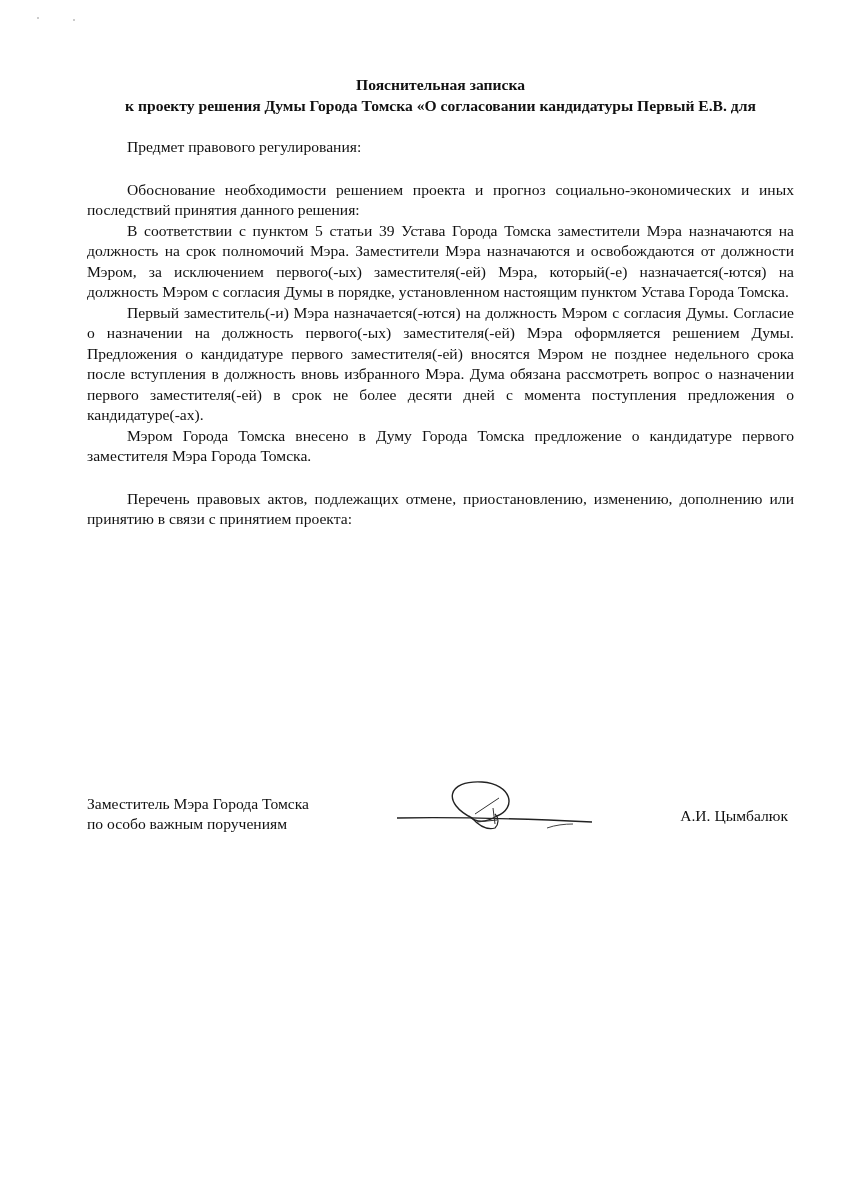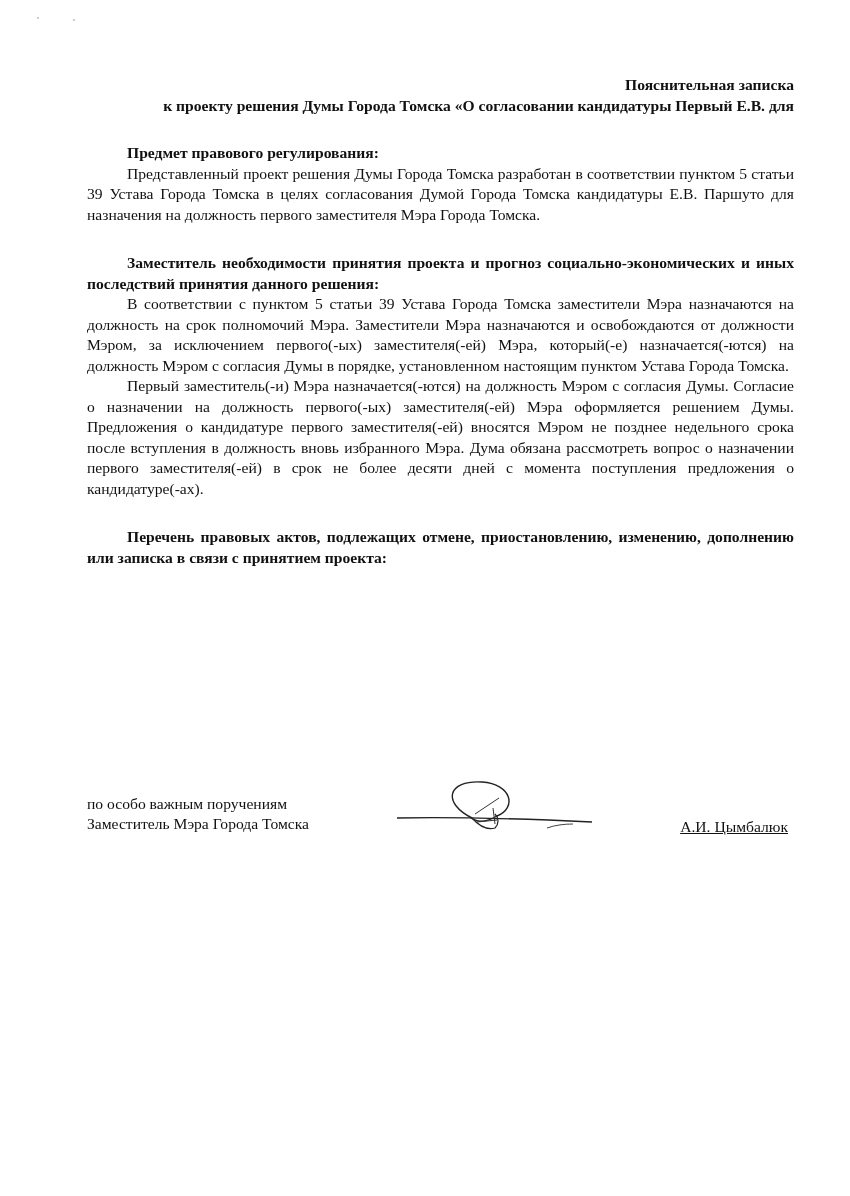--- a/index.html
+++ b/index.html
@@ -3,76 +3,76 @@
 <meta charset="utf-8">
 <style>
   html, body { margin: 0; padding: 0; background: #ffffff; }
   body {
     width: 850px; height: 1196px; position: relative; overflow: hidden;
     font-family: "Liberation Serif", "DejaVu Serif", serif;
     color: #111111;
   }
   .speck { position: absolute; width: 2px; height: 2px; background: #bbbbbb; border-radius: 1px; }
   .page { position: absolute; left: 87px; top: 74px; width: 707px; }
-  .title-block { text-align: right; font-weight: bold; font-size: 15.6px; line-height: 21px; }
+  .title-block { text-align: center; font-weight: bold; font-size: 15.6px; line-height: 21px; }
   .title-block div { white-space: nowrap; }
   .section { margin-top: 0; }
   .heading {
-    font-weight: bold; font-size: 15.6px; line-height: 20.5px;
-    text-align: justify; text-indent: 40px; margin-top: 6px;
+    font-weight: normal; font-size: 15.6px; line-height: 20.5px;
+    text-align: justify; text-indent: 40px;
   }
   .para {
     font-size: 15.6px; line-height: 20.5px;
     text-align: justify; text-indent: 40px; margin: 0;
   }
   .gap-1 { height: 21px; }
   .gap-2 { height: 22px; }
   .signature-block { position: absolute; left: 87px; top: 792px; width: 707px; height: 60px; font-size: 15.6px; line-height: 20px; }
   .sig-role { position: absolute; left: 0; top: 2px; }
-  .sig-name { position: absolute; right: 6px; top: 25px; text-decoration: underline; }
+  .sig-name { position: absolute; right: 6px; top: 14px; }
   .sig-mark { position: absolute; left: 300px; top: -14px; width: 210px; height: 70px; }
 </style>
 </head>
 <body>
 
 <div class="speck" style="left:37px;top:17px;"></div>
 <div class="speck" style="left:73px;top:19px;"></div>
 
 <div class="page">
   <div class="title-block">
     <div>Пояснительная записка</div>
     <div>к проекту решения Думы Города Томска «О согласовании кандидатуры Первый Е.В. для</div>
   </div>
 
   <div class="gap-1"></div>
 
   <div class="section">
     <div class="heading">Предмет правового регулирования:</div>
-    <p class="para">Представленный проект решения Думы Города Томска разработан в соответствии пунктом 5 статьи 39 Устава Города Томска в целях согласования Думой Города Томска кандидатуры Е.В. Паршуто для назначения на должность первого заместителя Мэра Города Томска.</p>
   </div>
 
   <div class="gap-2"></div>
 
   <div class="section">
-    <div class="heading">Заместитель необходимости принятия проекта и прогноз социально-экономических и иных последствий принятия данного решения:</div>
+    <div class="heading">Обоснование необходимости решением проекта и прогноз социально-экономических и иных последствий принятия данного решения:</div>
     <p class="para">В соответствии с пунктом 5 статьи 39 Устава Города Томска заместители Мэра назначаются на должность на срок полномочий Мэра. Заместители Мэра назначаются и освобождаются от должности Мэром, за исключением первого(-ых) заместителя(-ей) Мэра, который(-е) назначается(-ются) на должность Мэром с согласия Думы в порядке, установленном настоящим пунктом Устава Города Томска.</p>
     <p class="para">Первый заместитель(-и) Мэра назначается(-ются) на должность Мэром с согласия Думы. Согласие о назначении на должность первого(-ых) заместителя(-ей) Мэра оформляется решением Думы. Предложения о кандидатуре первого заместителя(-ей) вносятся Мэром не позднее недельного срока после вступления в должность вновь избранного Мэра. Дума обязана рассмотреть вопрос о назначении первого заместителя(-ей) в срок не более десяти дней с момента поступления предложения о кандидатуре(-ах).</p>
+    <p class="para">Мэром Города Томска внесено в Думу Города Томска предложение о кандидатуре первого заместителя Мэра Города Томска.</p>
   </div>
 
   <div class="gap-2"></div>
 
   <div class="section">
-    <div class="heading">Перечень правовых актов, подлежащих отмене, приостановлению, изменению, дополнению или записка в связи с принятием проекта:</div>
+    <div class="heading">Перечень правовых актов, подлежащих отмене, приостановлению, изменению, дополнению или принятию в связи с принятием проекта:</div>
   </div>
 </div>
 
 <div class="signature-block">
   <div class="sig-role">
+    <div>Заместитель Мэра Города Томска</div>
     <div>по особо важным поручениям</div>
-    <div>Заместитель Мэра Города Томска</div>
   </div>
   <svg class="sig-mark" viewBox="0 0 210 70">
     <path d="M10 40 C 60 39, 120 40, 205 44" fill="none" stroke="#222" stroke-width="1.4"></path>
     <path d="M85 40 C 55 25, 60 2, 95 4 C 125 6, 130 30, 110 38 C 100 44, 90 46, 82 38" fill="none" stroke="#222" stroke-width="1.4"></path>
     <path d="M85 40 C 92 48, 100 52, 108 50 C 112 46, 112 40, 108 36" fill="none" stroke="#222" stroke-width="1.2"></path>
     <path d="M88 36 L 112 20" fill="none" stroke="#333" stroke-width="1"></path>
     <path d="M106 30 L 108 46" fill="none" stroke="#333" stroke-width="1"></path>
     <path d="M90 44 L 110 42" fill="none" stroke="#333" stroke-width="1"></path>
     <path d="M160 50 C 168 47, 178 46, 186 46" fill="none" stroke="#444" stroke-width="1"></path>
   </svg>

